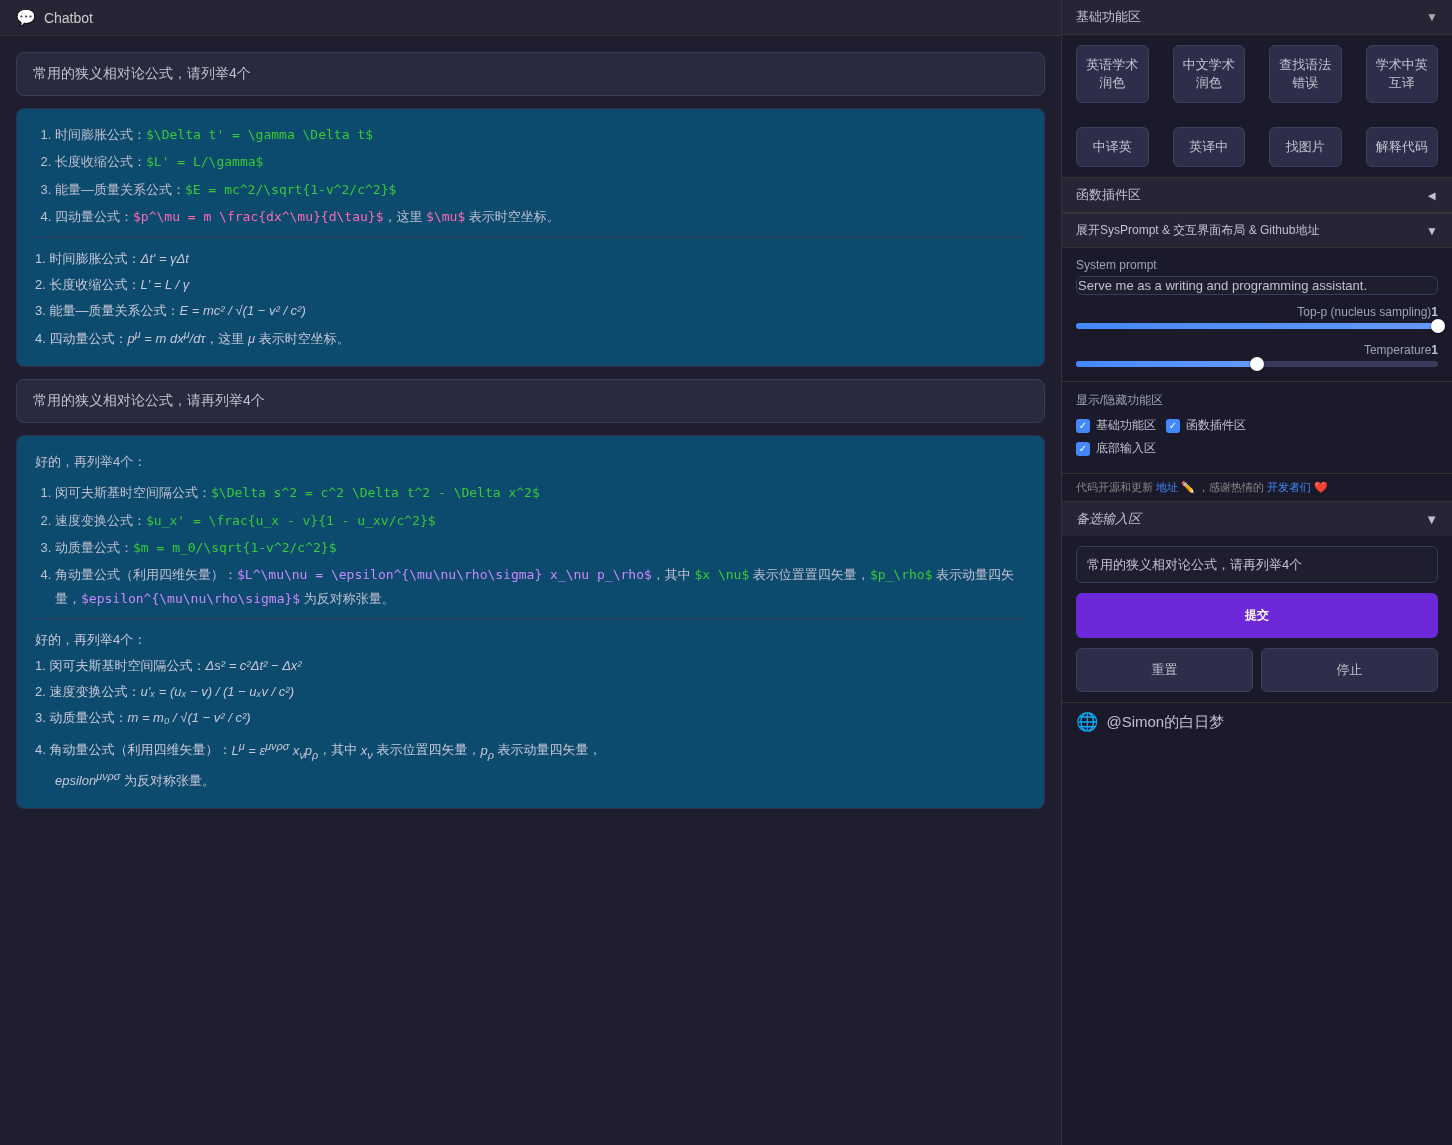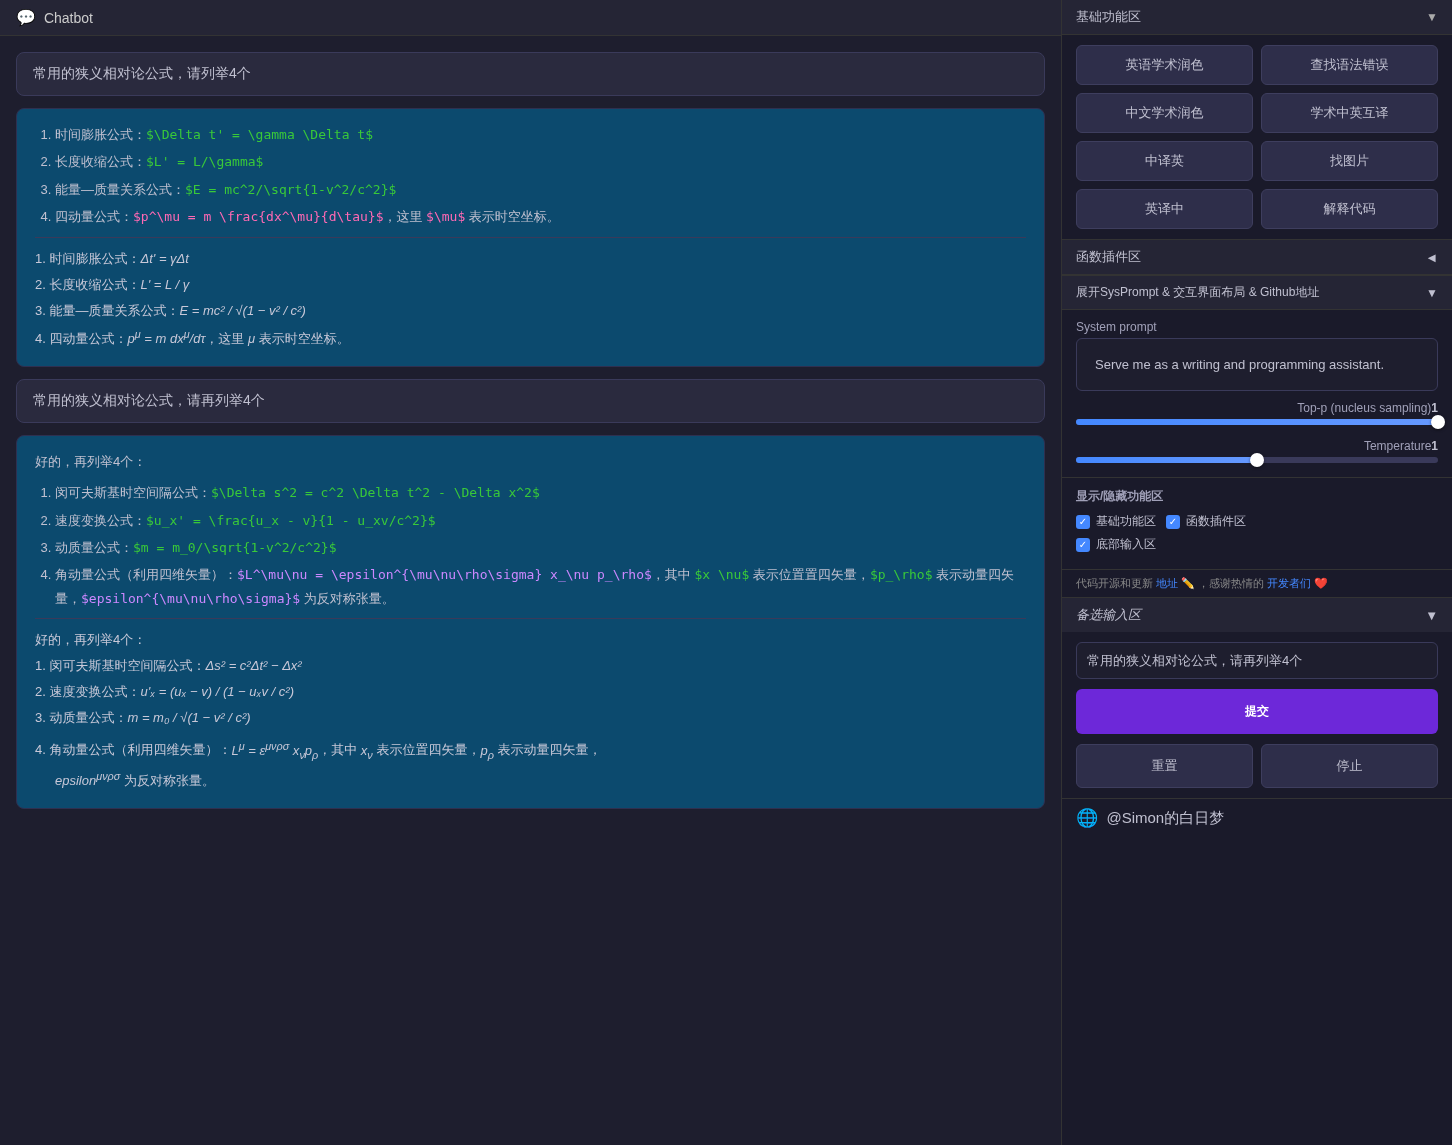--- a/index.html
+++ b/index.html
@@ -109,22 +109,22 @@
       border-bottom: 1px solid #333;
     }
 
     .section-header .arrow {
       color: #aaa;
       font-size: 12px;
     }
 
     .btn-grid {
       display: grid;
-      grid-template-columns: 1fr 1fr;
-      gap: 8px;
+      grid-template-columns: 1fr 1fr 1fr 1fr;
+      gap: 24px;
       padding: 10px 14px;
     }
 
     .func-btn {
       background: #2e2e4a;
       border: 1px solid #3e3e5e;
       border-radius: 6px;
       color: #c0c0d0;
       padding: 10px 6px;
       font-size: 13px;
@@ -170,21 +170,21 @@
     .label-text {
       color: #a0a0b8;
       font-size: 12px;
       margin-bottom: 4px;
     }
 
     .sys-prompt-box {
       background: #1e1e2e;
       border: 1px solid #3a3a5a;
       border-radius: 6px;
-      padding: 18px;
+      padding: 1px;
       color: #c0c0d0;
       font-size: 13px;
     }
 
     .param-row {
       display: flex;
       align-items: center;
       justify-content: flex-end;
       margin-bottom: 4px;
     }
@@ -228,21 +228,20 @@
 
     .toggle-section {
       border-top: 1px solid #333;
       padding: 10px 14px;
     }
 
     .toggle-label {
       color: #a0a0b8;
       font-size: 12px;
       margin-bottom: 8px;
-      font-weight: bold;
     }
 
     .toggle-row {
       display: flex;
       flex-wrap: wrap;
       gap: 10px;
       margin-bottom: 6px;
     }
 
     .toggle-item {
@@ -402,26 +401,26 @@
 </div>
 
 <div class="right-panel">
 
   <div class="section-header">
     <span>基础功能区</span>
     <span class="arrow">▼</span>
   </div>
   <div class="btn-grid">
     <button class="func-btn">英语学术润色</button>
+    <button class="func-btn">中文学术润色</button>
     <button class="func-btn">查找语法错误</button>
-    <button class="func-btn">中文学术润色</button>
     <button class="func-btn">学术中英互译</button>
     <button class="func-btn">中译英</button>
+    <button class="func-btn">英译中</button>
     <button class="func-btn">找图片</button>
-    <button class="func-btn">英译中</button>
     <button class="func-btn">解释代码</button>
   </div>
 
   <div class="plugin-section">
     <span>函数插件区</span>
     <span class="arrow">◄</span>
   </div>
 
   <div class="sysprompt-section">
     <div class="sysprompt-header">

